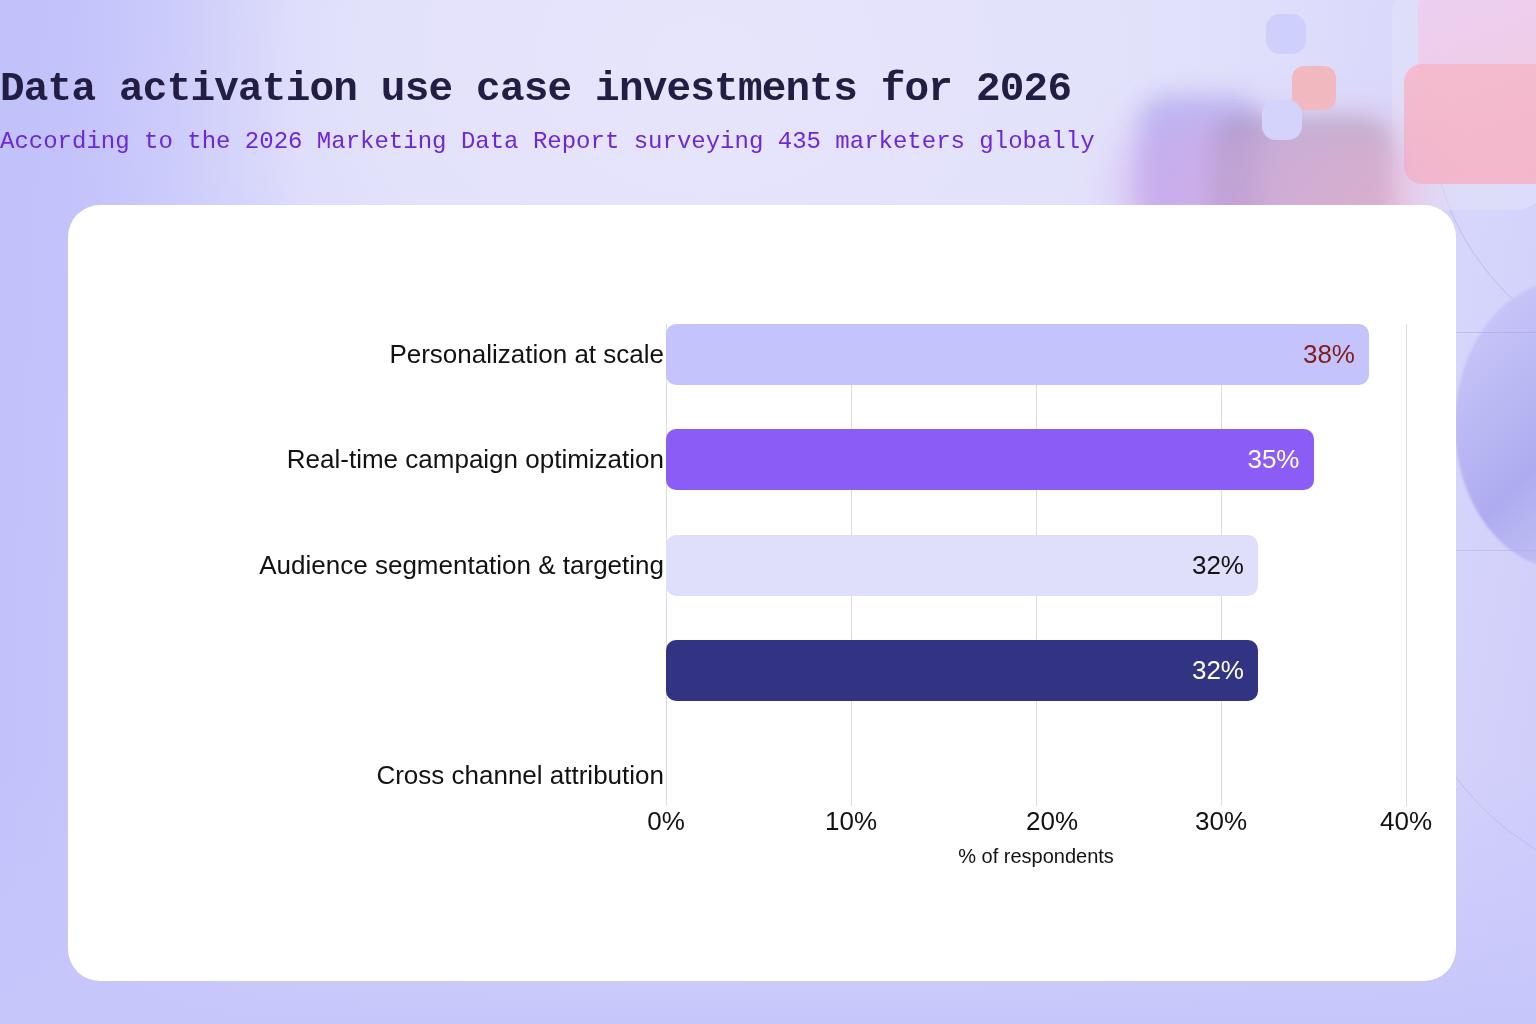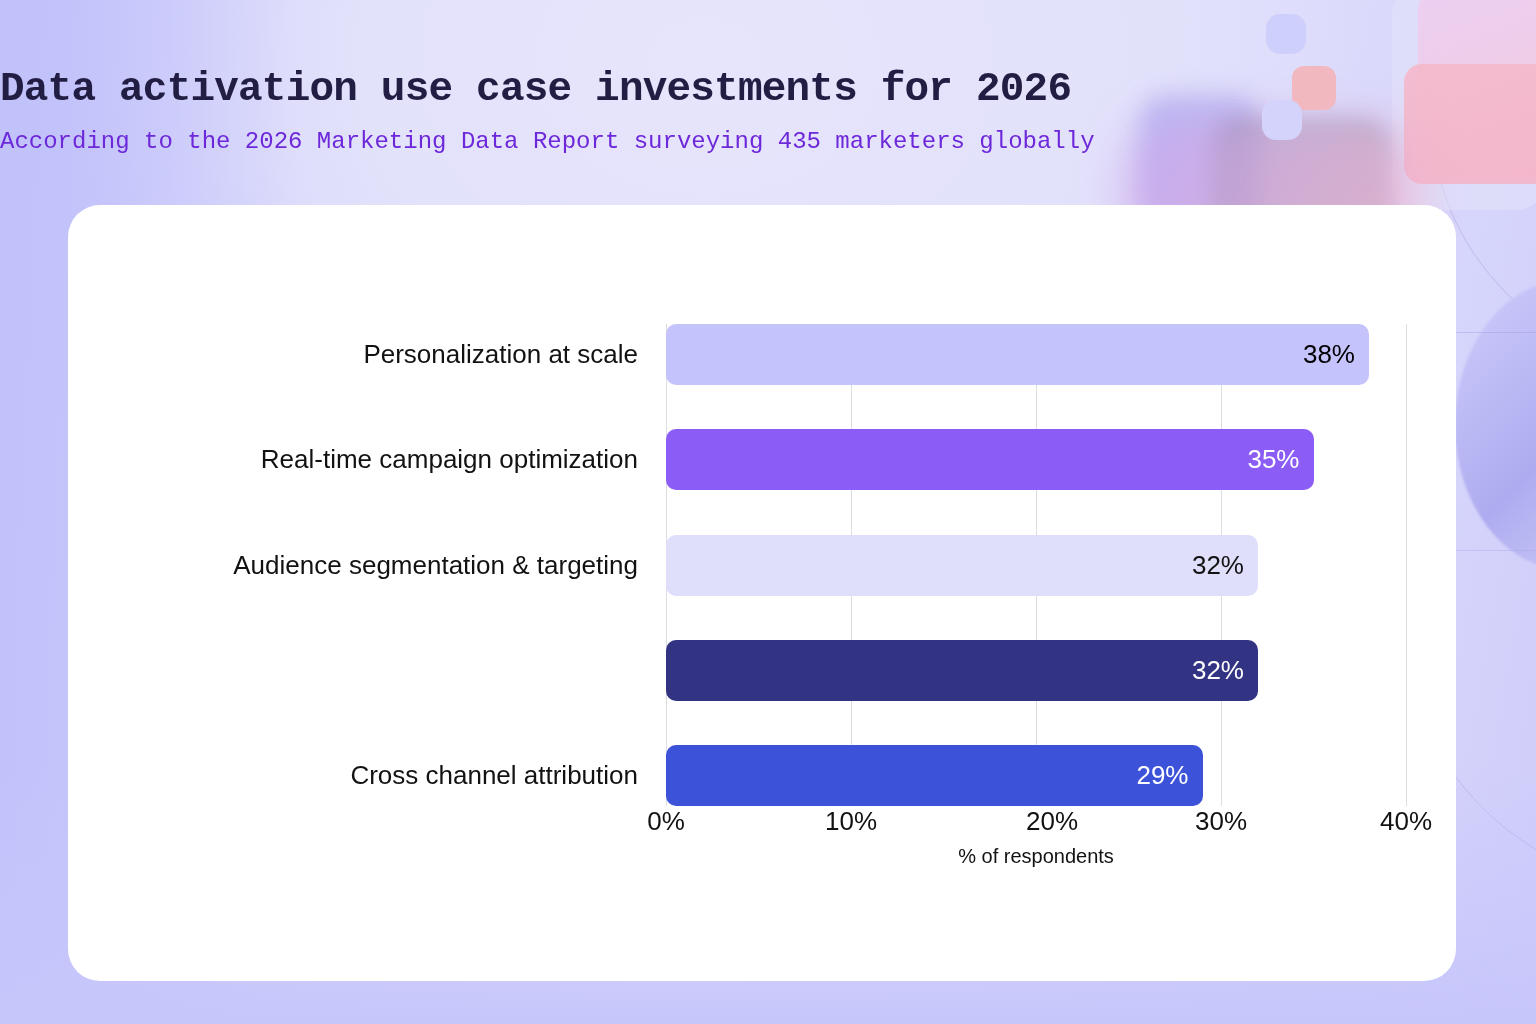--- a/index.html
+++ b/index.html
@@ -126,21 +126,21 @@
   .row { position:absolute; left:0; width:100%; height:61px; }
   .bar {
     position:absolute; left:0; top:0; height:61px;
     border-radius:10px;
     display:flex; align-items:center; justify-content:flex-end;
   }
   .bar-value {
     font-size:26px; padding-right:14px; white-space:nowrap;
   }
   .cat-label {
-    position:absolute; right:100%; margin-right:28px; top:0; height:61px;
+    position:absolute; right:100%; margin-right:2px; top:0; height:61px;
     display:flex; align-items:center; justify-content:flex-end;
     white-space:nowrap; font-size:26px; color:#121212;
   }
 
   
   .xticks { position:absolute; left:598px; top:601px; width:740px; height:34px; }
   .xtick {
     position:absolute; top:0; transform:translateX(-50%);
     font-size:26px; color:#121212; white-space:nowrap;
   }
@@ -183,21 +183,21 @@
         <div class="gridline" style="left: 0px;"></div>
         <div class="gridline" style="left: 185px;"></div>
         <div class="gridline" style="left: 370px;"></div>
         <div class="gridline" style="left: 555px;"></div>
         <div class="gridline" style="left: 740px;"></div>
       </div>
     <div class="rows">
         <div class="row" style="top: 0px;">
           <div class="cat-label">Personalization at scale</div>
           <div class="bar" style="width: 703px; background: rgb(197, 195, 252);">
-            <span class="bar-value" style="color: #000000;">38%</span>
+            <span class="bar-value" style="color: #7f1d1d;">38%</span>
           </div>
         </div>
         <div class="row" style="top: 105.25px;">
           <div class="cat-label">Real-time campaign optimization</div>
           <div class="bar" style="width: 647.5px; background: #8b5cf6;">
             <span class="bar-value" style="color: rgb(255, 255, 255);">35%</span>
           </div>
         </div>
         <div class="row" style="top: 210.5px;">
           <div class="cat-label">Audience segmentation &amp; targeting</div>
@@ -205,23 +205,20 @@
             <span class="bar-value" style="color: rgb(18, 18, 18);">32%</span>
           </div>
         </div>
         <div class="row" style="top: 315.75px;">
           <div class="bar" style="width: 592px; background: rgb(51, 51, 131);">
             <span class="bar-value" style="color: rgb(255, 255, 255);">32%</span>
           </div>
         </div>
         <div class="row" style="top: 421px;">
           <div class="cat-label">Cross channel attribution</div>
-          <div class="bar" style="width: 536.5px; background: rgb(60, 82, 217);">
-            <span class="bar-value" style="color: rgb(255, 255, 255);">29%</span>
-          </div>
         </div>
       </div>
   </div>
   <div class="xticks">
       <div class="xtick" style="left: 0px;">0%</div>
       <div class="xtick" style="left: 185px;">10%</div>
       <div class="xtick" style="left: 370px; margin-left: 16px;">20%</div>
       <div class="xtick" style="left: 555px;">30%</div>
       <div class="xtick" style="left: 740px;">40%</div>
     </div>

